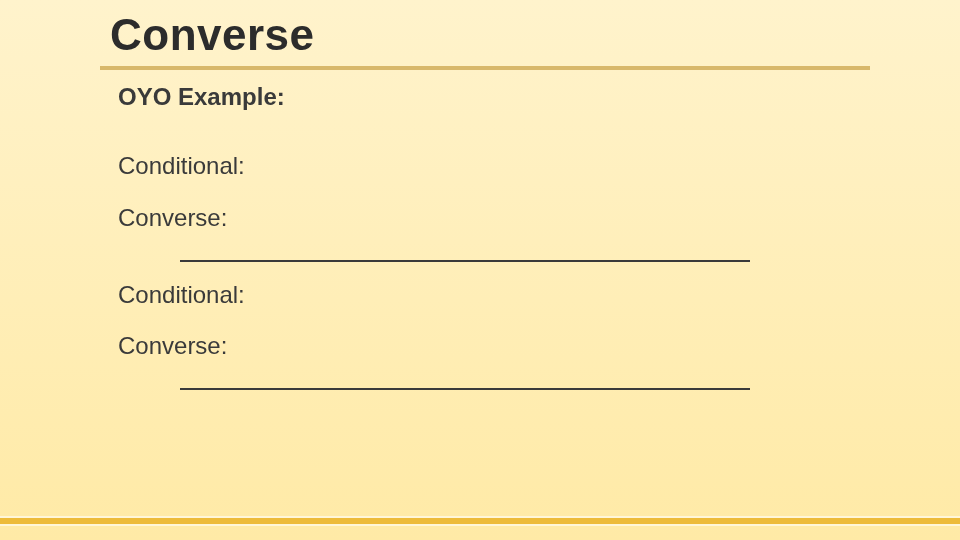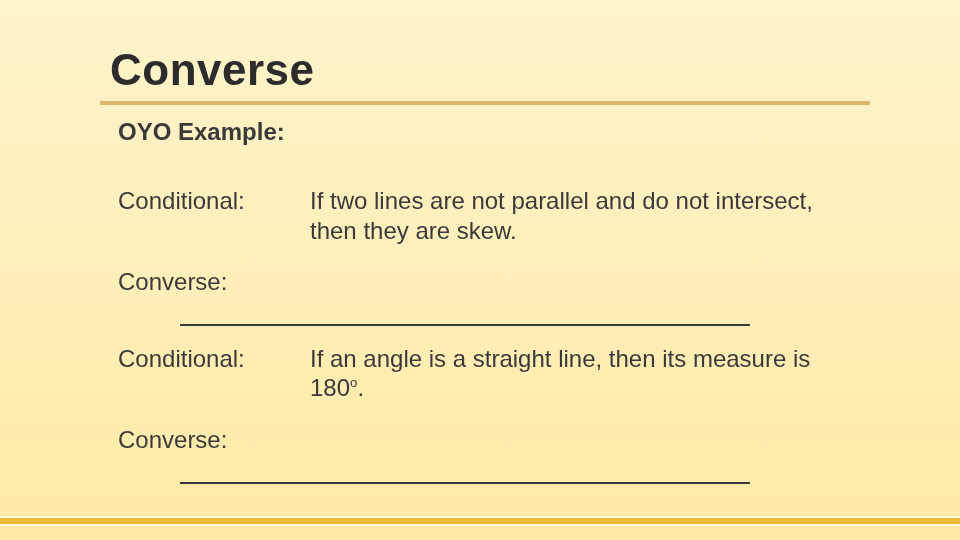--- a/index.html
+++ b/index.html
@@ -5,22 +5,21 @@
   * { margin: 0; padding: 0; box-sizing: border-box; }
   html, body { width: 960px; height: 540px; overflow: hidden; }
   body {
     background: linear-gradient(180deg, #fff3cc 0%, #ffeaa6 100%);
     font-family: Arial, Helvetica, sans-serif;
     position: relative;
   }
   .slide {
     position: absolute;
     left: 0; top: 0; right: 0; bottom: 0;
-    padding: 34px 0 0 0;
-    margin-top: 11px;
+    padding: 10px 0 0 0;
   }
   .title {
     font-size: 44px;
     font-weight: 700;
     color: #2c2c2c;
     margin-left: 110px;
     letter-spacing: 0.5px;
   }
   .title-underline {
     height: 4px;
@@ -32,20 +31,21 @@
     margin-right: 60px;
     margin-top: 12px;
     font-size: 24px;
     color: #3a3a3a;
     line-height: 1.22;
   }
   .row {
     display: flex;
     align-items: flex-start;
     margin-bottom: 4px;
+    gap: 27px;
   }
   .label-col {
     width: 192px;
     flex: 0 0 192px;
   }
   .text-col {
     flex: 1;
     padding-right: 40px;
   }
   .bold { font-weight: 700; }
@@ -82,38 +82,34 @@
   <div class="content">
 
     <div class="row">
       <div class="label-col bold">OYO Example:</div>
     </div>
 
     <div class="gap-lg"></div>
 
     <div class="row">
       <div class="label-col">Conditional:</div>
-      <div class="text-col">If two lines are not parallel and do not intersect, then they are skew.</div>
     </div>
 
     <div class="gap-md"></div>
 
     <div class="row">
       <div class="label-col">Converse:</div>
       <div class="text-col"></div>
     </div>
     <div class="fill-line"></div>
 
     <div class="gap-md"></div>
 
     <div class="row">
       <div class="label-col">Conditional:</div>
-      <div class="text-col">
-        <span>If an angle is a straight line, then its measure is 180</span><span class="sup">o</span><span>.</span>
-      </div>
     </div>
 
     <div class="gap-md"></div>
 
     <div class="row">
       <div class="label-col">Converse:</div>
       <div class="text-col"></div>
     </div>
     <div class="fill-line"></div>
 

